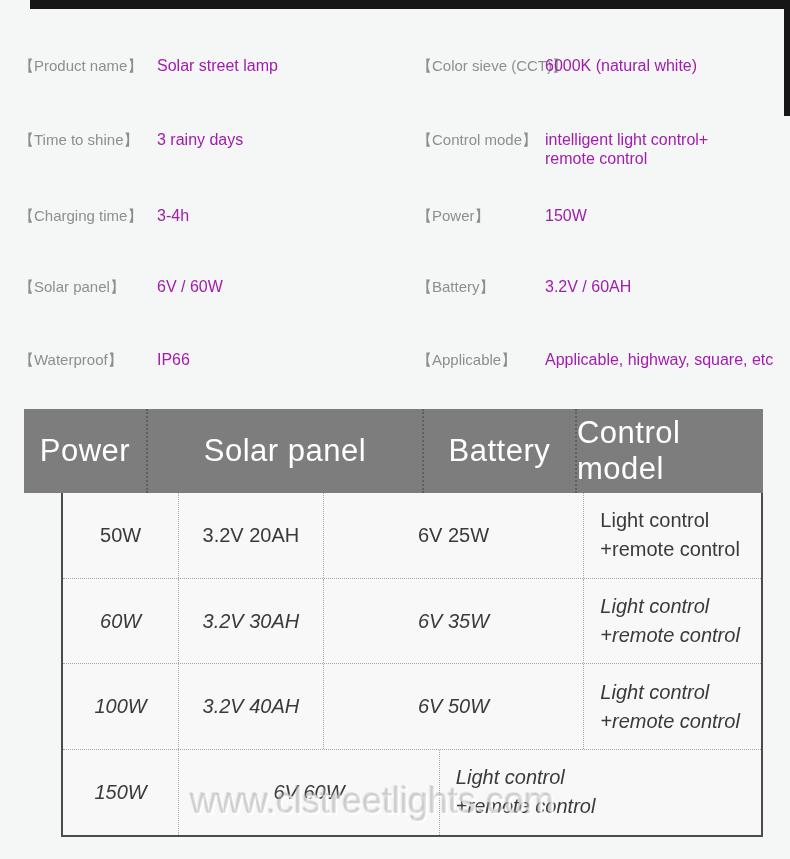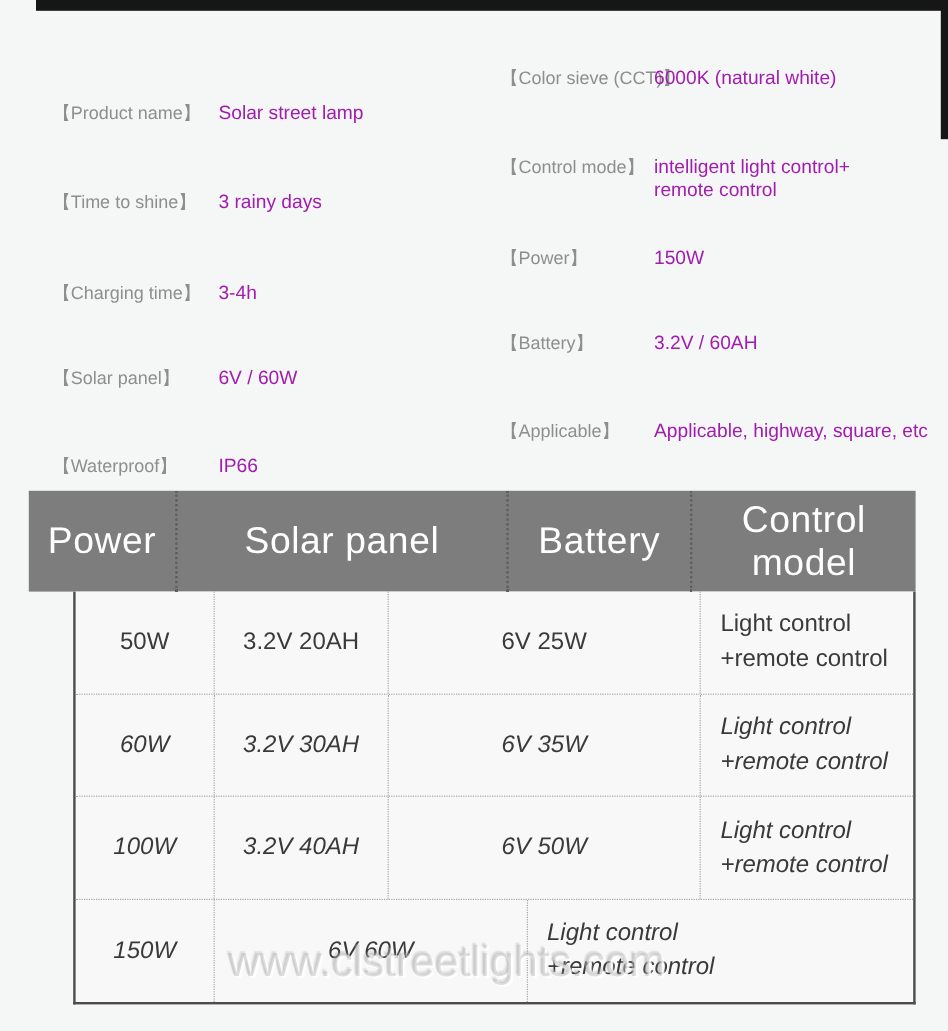--- a/index.html
+++ b/index.html
@@ -8,21 +8,21 @@
     background:#f5f6f6;
     font-family:"Liberation Sans","DejaVu Sans",sans-serif;
   }
   
   .top-bar{position:absolute;left:30px;top:0;width:760px;height:9px;background:#161616;}
   .right-mark{position:absolute;right:0;top:0;width:6px;height:116px;background:#161616;}
 
   
   .spec-row{position:absolute;left:0;right:0;}
   .pair{position:absolute;display:flex;align-items:baseline;}
-  .pair.left{left:44px;margin-top:29px;}
+  .pair.left{left:19px;}
   .pair.right{left:417px;}
   .spec-label{
     font-size:15px;color:#8e8e8e;line-height:20px;white-space:nowrap;
     flex:0 0 auto;
   }
   .pair.left .spec-label{width:138px;}
   .pair.right .spec-label{width:128px;}
   .spec-value{
     font-size:16px;color:#a21caf;line-height:19px;white-space:nowrap;
   }
@@ -125,21 +125,21 @@
     <span class="spec-label">【Applicable】</span>
     <span class="spec-value">Applicable, highway, square, etc</span>
   </div>
 </div>
 
 <div class="spec-table">
   <div class="thead">
     <div class="th col-0">Power</div>
     <div class="th col-2">Solar panel</div>
     <div class="th col-1">Battery</div>
-    <div class="th col-3" style="justify-content:center;text-align:center;">Control model</div>
+    <div class="th col-3" style="justify-content:center;">Control model</div>
   </div>
   <div class="tbody">
     <div class="tr">
       <div class="td col-0">50W</div>
       <div class="td col-1">3.2V 20AH</div>
       <div class="td col-2">6V 25W</div>
       <div class="td col-3">Light control
 +remote control</div>
     </div>
     <div class="tr">

